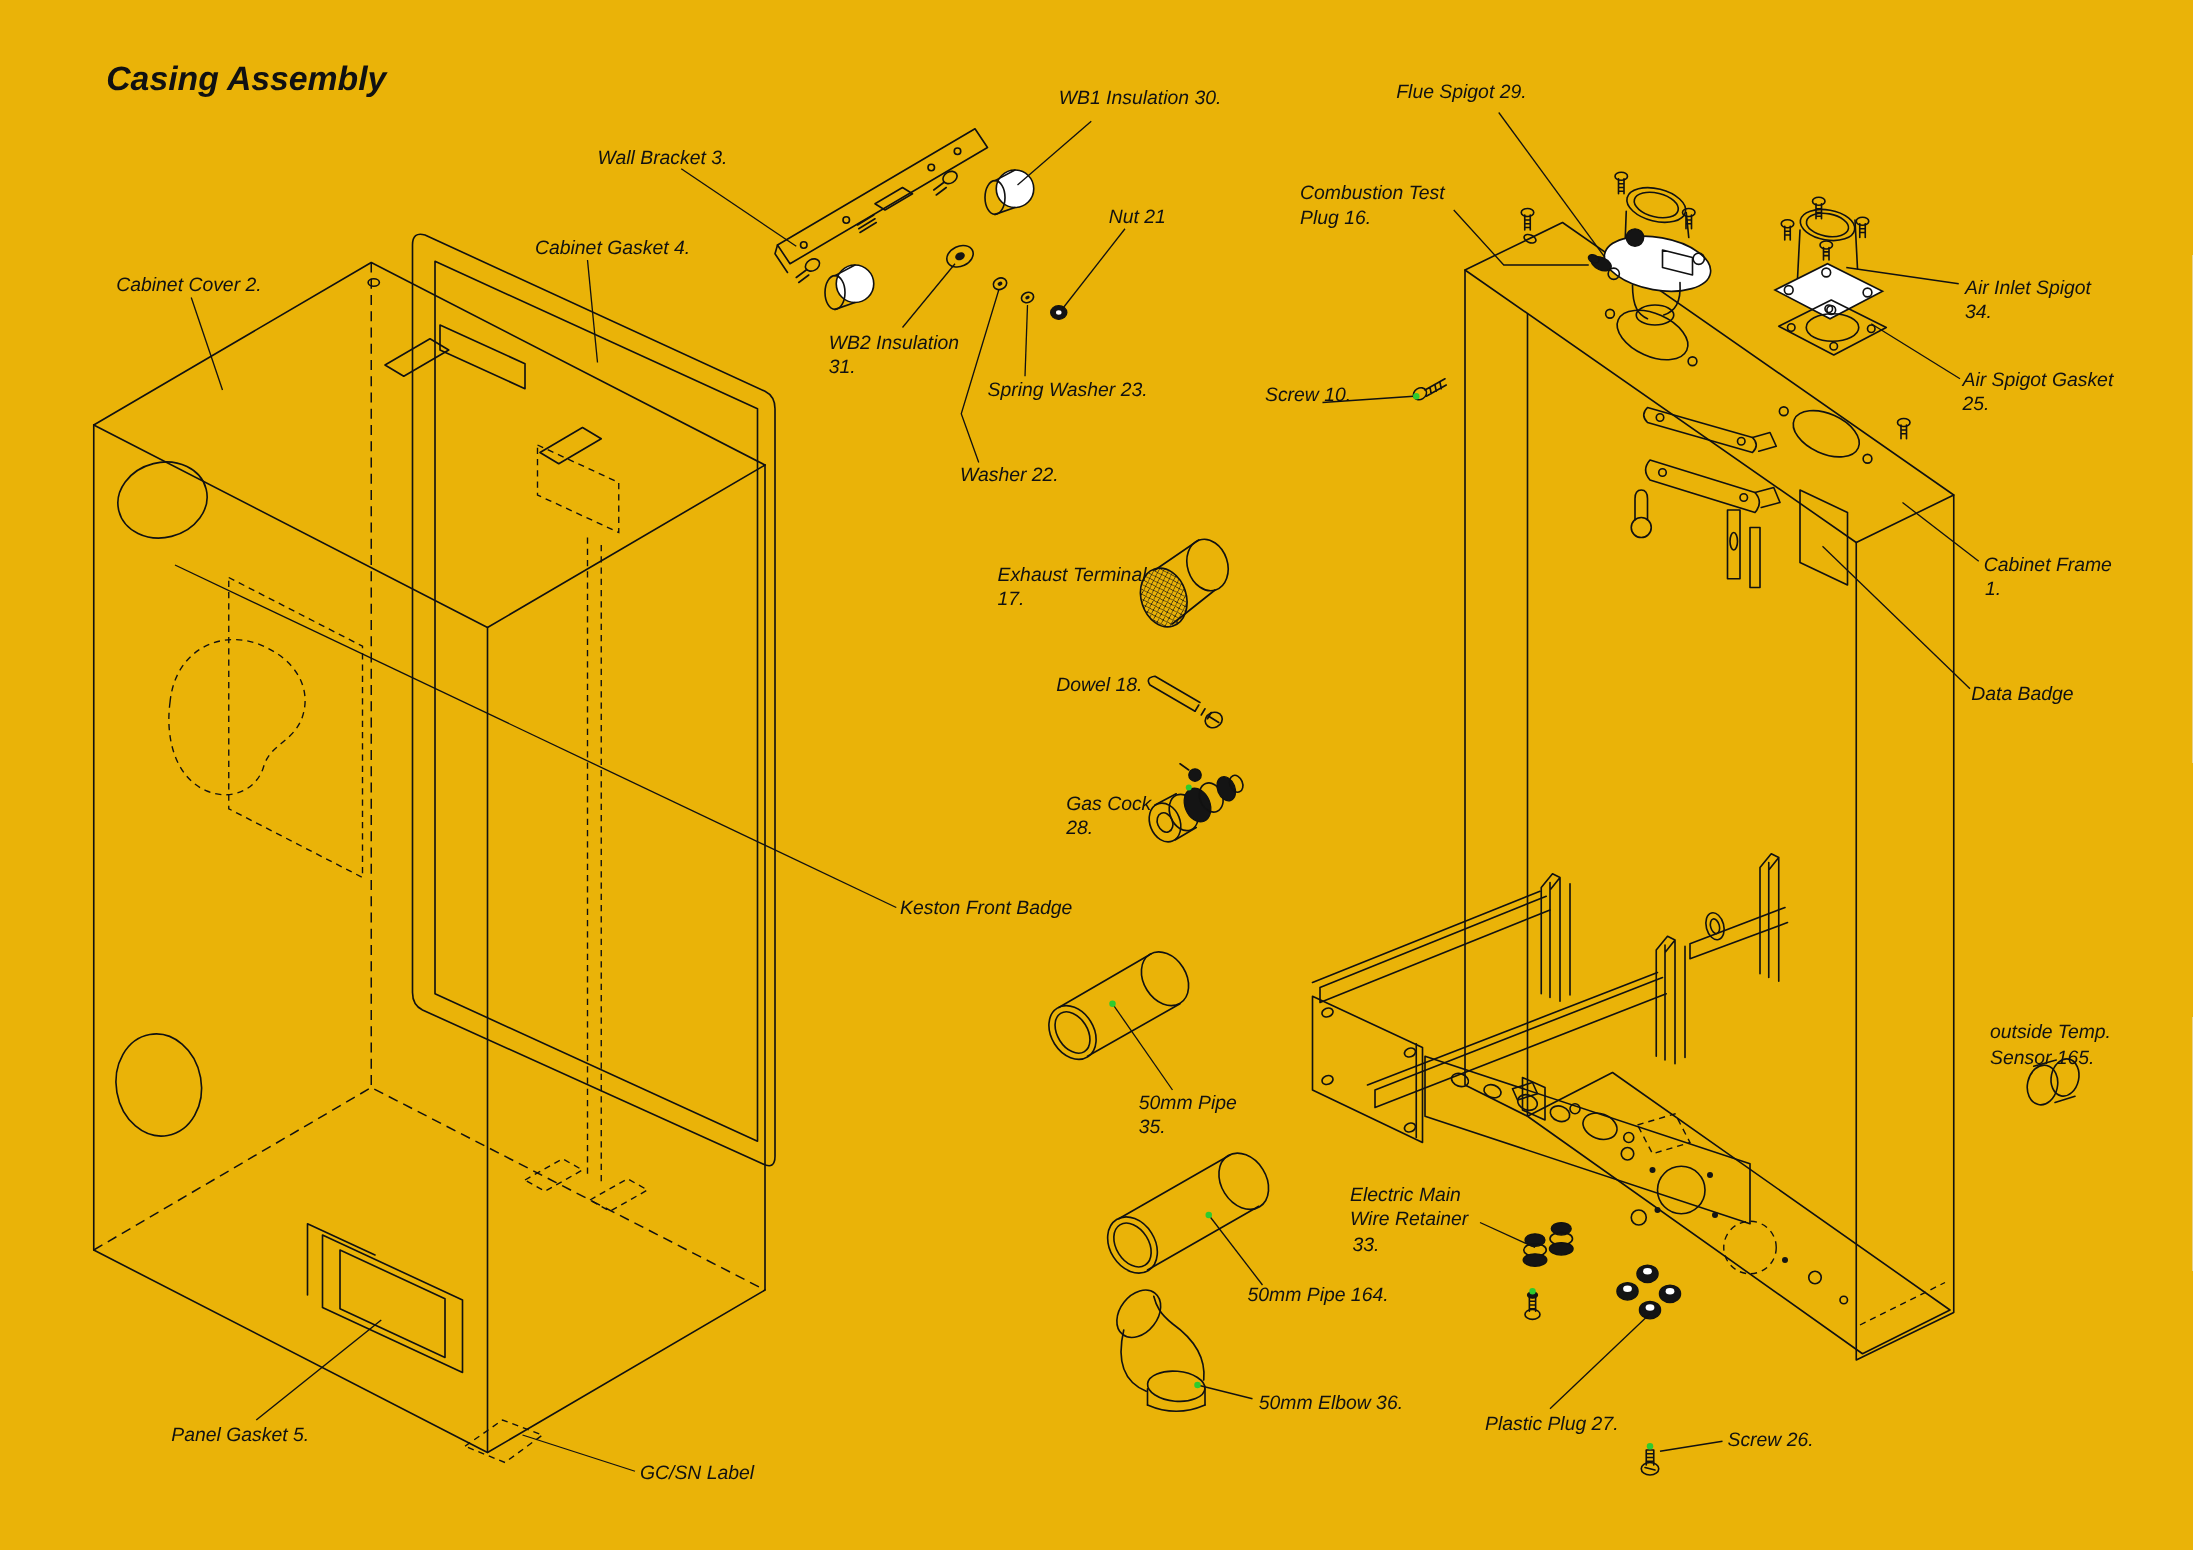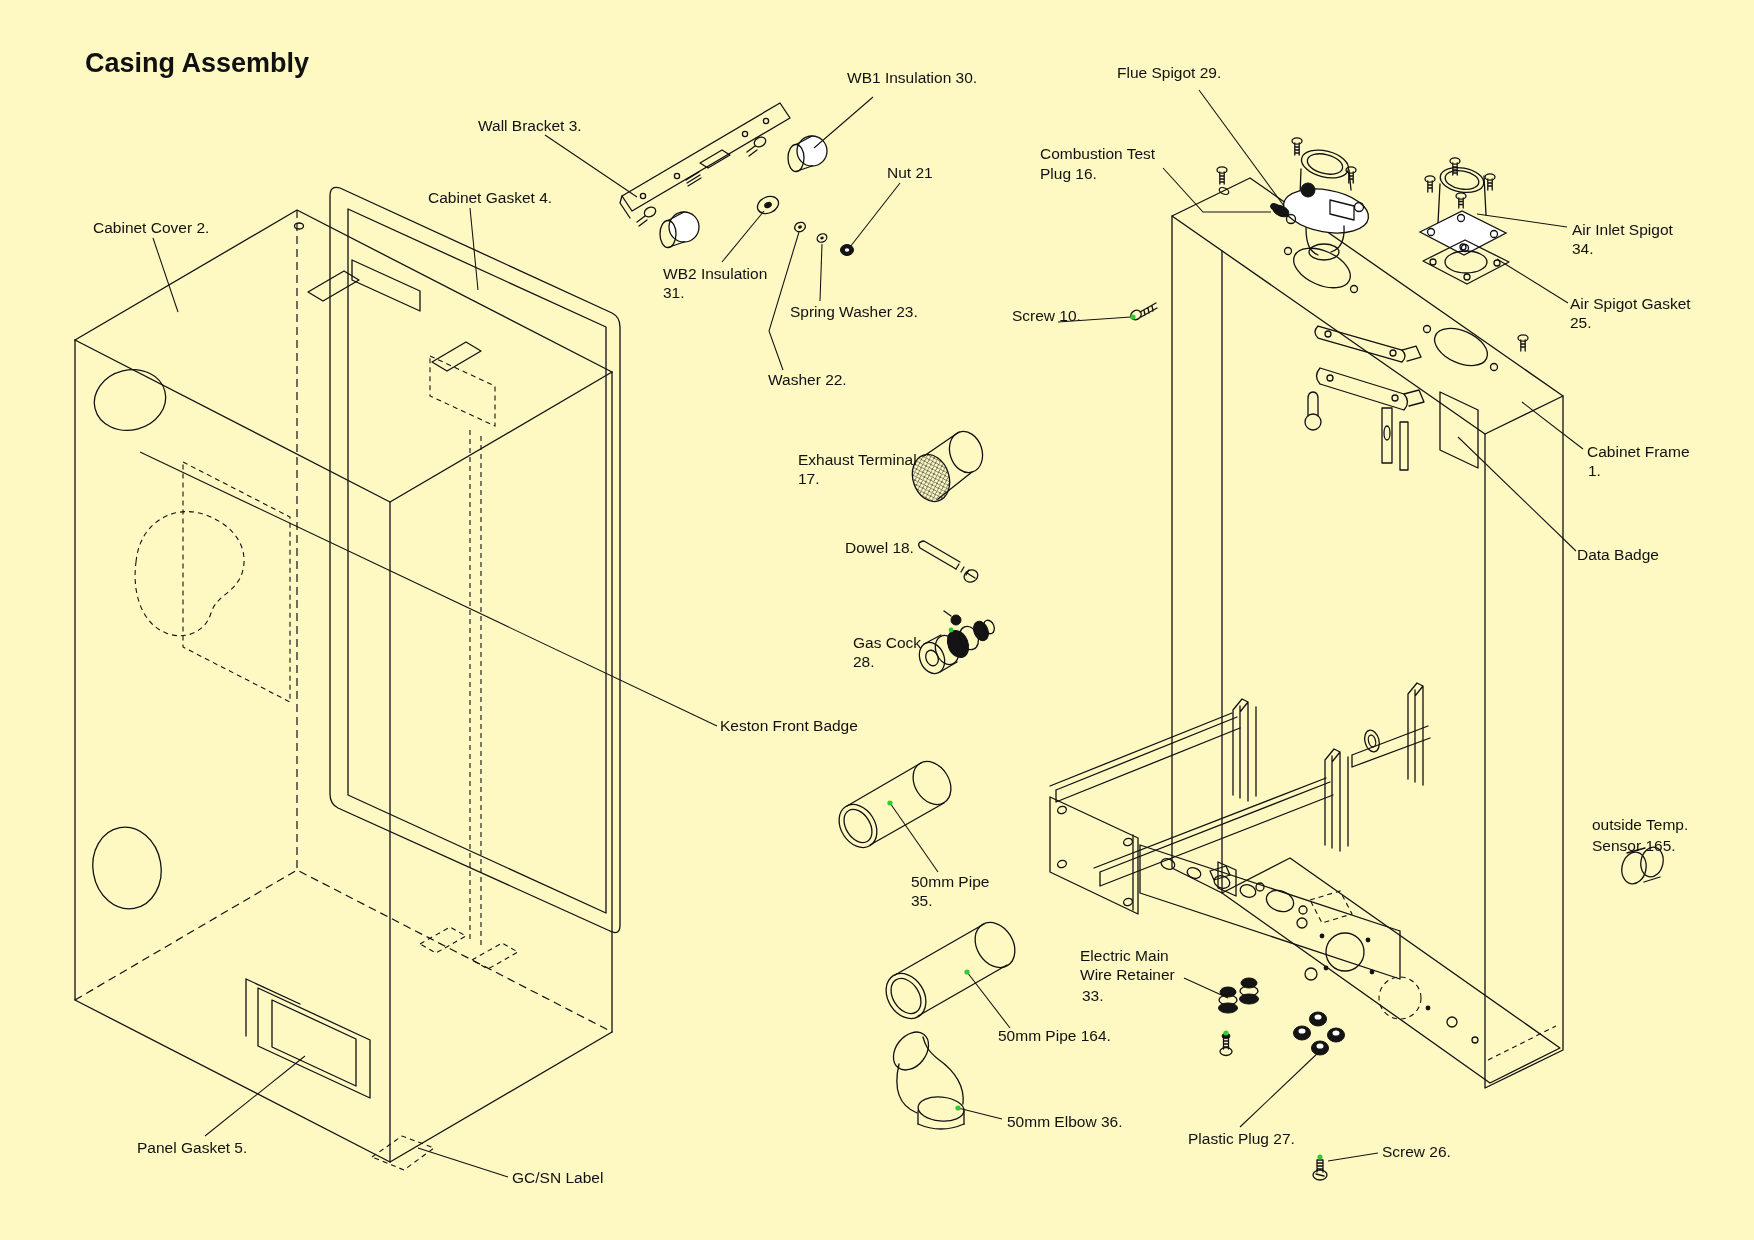--- a/index.html
+++ b/index.html
@@ -1,16 +1,16 @@
 <!DOCTYPE html>
 <html><head>
 <meta charset="utf-8">
 <style>
   html,body{margin:0;padding:0;background:#e8e8e8;font-family:"Liberation Sans",sans-serif;}
-  .stage{position:relative;width:1754px;height:1240px;background:#fef9c3;margin:0 auto;overflow:hidden;}
+  .stage{position:relative;width:1754px;height:1240px;background:#eab308;margin:0 auto;overflow:hidden;font-style:italic;}
   svg{display:block;width:1754px;height:1240px;}
   svg text{fill:#111;font-family:"Liberation Sans",sans-serif;font-size:15.5px;}
   svg text.title{font-size:27px;font-weight:bold;letter-spacing:0px;}
   .ln{stroke:#111;stroke-width:1.3;fill:none;stroke-linecap:round;stroke-linejoin:round;}
   .dash{stroke:#111;stroke-width:1.2;fill:none;stroke-dasharray:8 5;}
   .dash2{stroke:#111;stroke-width:1.1;fill:none;stroke-dasharray:5 4;}
   .leader{stroke:#111;stroke-width:1.05;fill:none;}
   .dark{fill:#141414;stroke:#111;stroke-width:1;}
   .hole{fill:#141414;stroke:none;}
   .wfill{fill:#ffffff;stroke:#111;stroke-width:1.3;}

